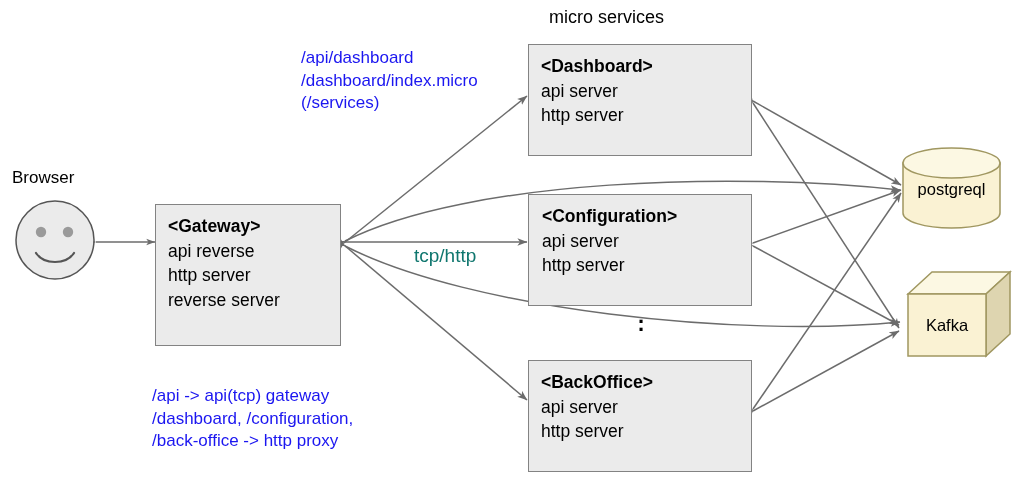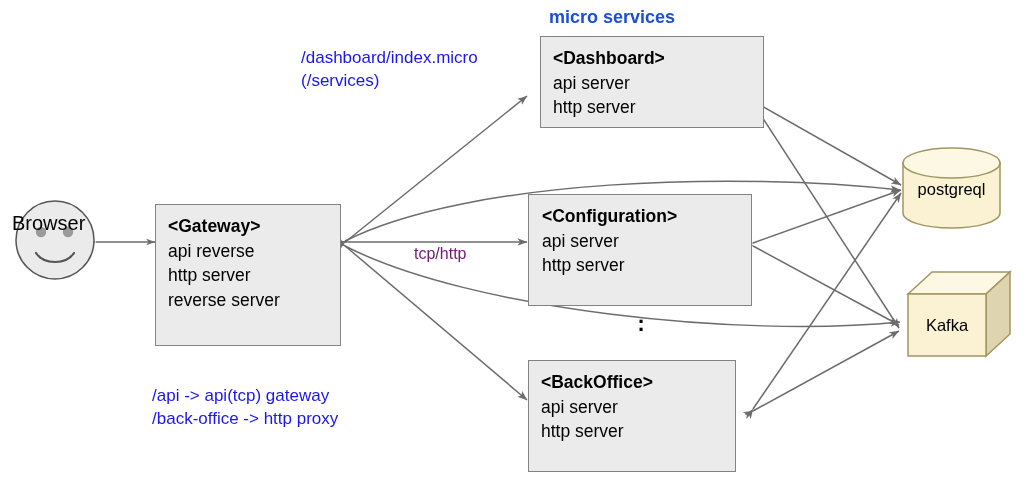--- a/index.html
+++ b/index.html
@@ -42,36 +42,35 @@
   .blue-note {
     position: absolute;
     color: #1B16F0;
     font-size: 17px;
     line-height: 22.5px;
     white-space: nowrap;
   }
   .blue-note span { display: block; }
   .section-title {
     position: absolute;
-    color: #1d4ed8;
+    color: #000000;
     font-size: 18px;
-    font-weight: bold;
+    font-weight: normal;
     white-space: nowrap;
   }
   .plain-label {
     position: absolute;
     color: #000000;
-    font-size: 20px;
-    white-space: nowrap;
-    margin-top: 44px;
+    font-size: 17px;
+    white-space: nowrap;
   }
   .edge-label {
     position: absolute;
-    color: #701a75;
-    font-size: 16px;
+    color: #0f766e;
+    font-size: 19px;
     white-space: nowrap;
   }
   .store-label {
     position: absolute;
     color: #000000;
     font-size: 16.5px;
     white-space: nowrap;
     text-align: center;
   }
   .ellipsis-dots {
@@ -170,41 +169,43 @@
 
 <div class="node-box" style="left:155px; top:160px; width:186px; height:142px;margin-top:44px;">
   <span class="node-title">&lt;Gateway&gt;</span>
   <span class="node-line">api reverse</span>
   <span class="node-line">http server</span>
   <span class="node-line">reverse server</span>
 </div>
 
 <div class="blue-note" style="left:152px; top:337px;margin-top:48px;">
   <span>/api -&gt; api(tcp) gateway</span>
+  <span>/dashboard, /configuration,</span>
   <span>/back-office -&gt; http proxy</span>
 </div>
 
 <div class="blue-note" style="left:301px; top:47px;">
+  <span>/api/dashboard</span>
   <span>/dashboard/index.micro</span>
   <span>(/services)</span>
 </div>
 
-<div class="node-box" style="left:528px; top:36px; width:224px; height:92px;margin-left:12px;">
+<div class="node-box" style="left:528px; top:44px; width:224px; height:112px;">
   <span class="node-title">&lt;Dashboard&gt;</span>
   <span class="node-line">api server</span>
   <span class="node-line">http server</span>
 </div>
 
 <div class="node-box" style="left:528px; top:194px; width:224px; height:112px;padding-left:13px;">
   <span class="node-title">&lt;Configuration&gt;</span>
   <span class="node-line">api server</span>
   <span class="node-line">http server</span>
 </div>
 
-<div class="node-box" style="left:528px; top:360px; width:208px; height:112px;">
+<div class="node-box" style="left:528px; top:360px; width:224px; height:112px;">
   <span class="node-title">&lt;BackOffice&gt;</span>
   <span class="node-line">api server</span>
   <span class="node-line">http server</span>
 </div>
 
 <div class="ellipsis-dots" style="left:638px; top:312px;">
   <span>.</span>
     <span>.</span>
 </div>
 

